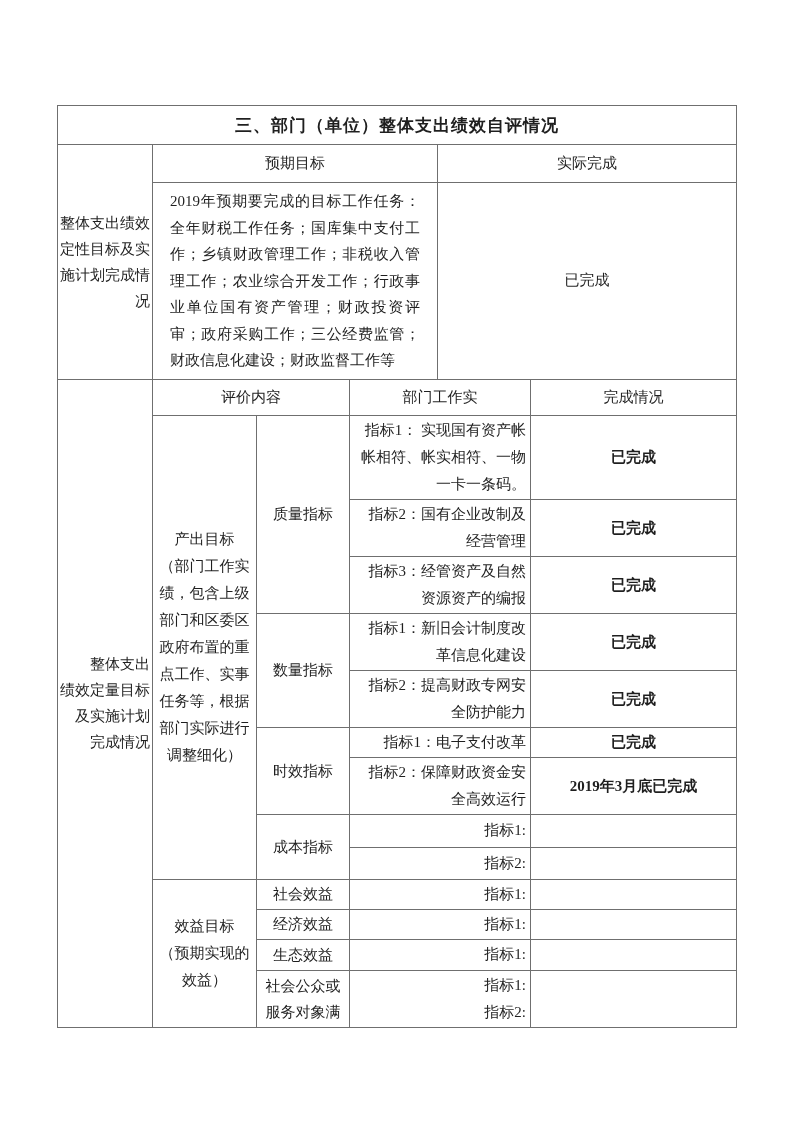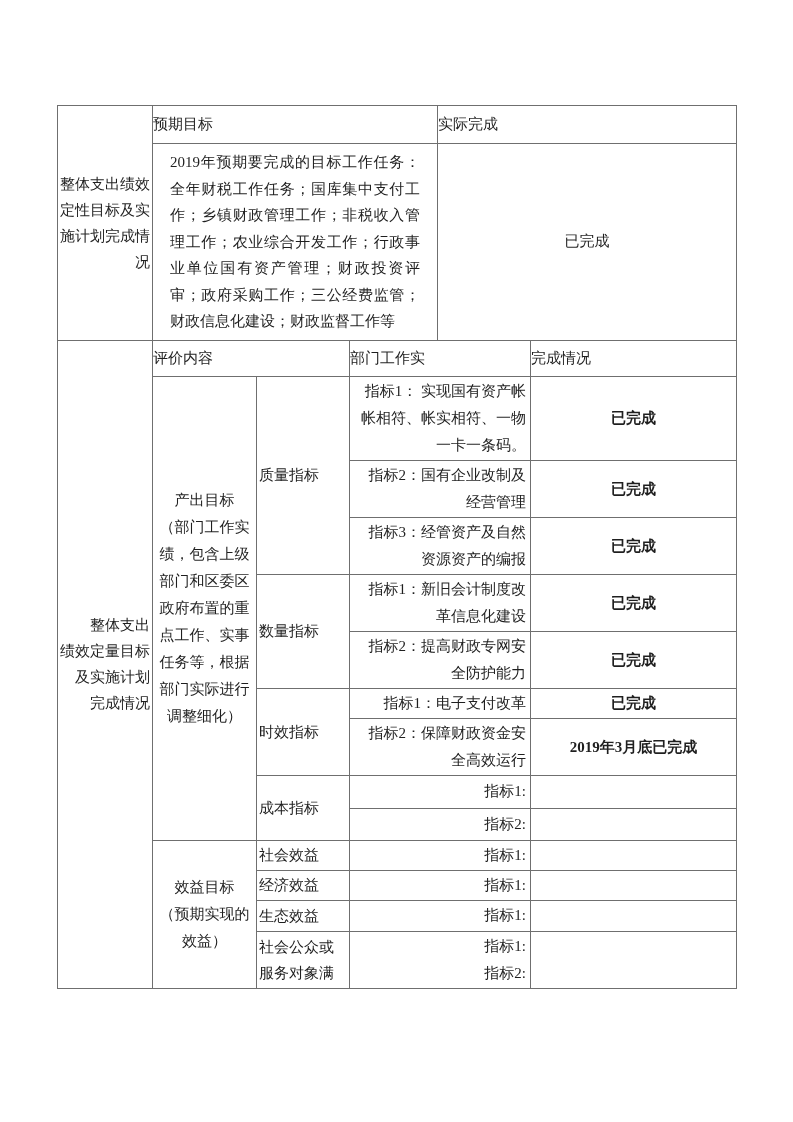--- a/index.html
+++ b/index.html
@@ -32,21 +32,21 @@
     overflow: hidden;
   }
   .title-cell {
     height: 38px;
     text-align: center;
     font-weight: bold;
     font-size: 17px;
     letter-spacing: 1px;
   }
   .hd {
-    text-align: left;
+    text-align: center;
     font-size: 15px;
   }
   .lbl {
     text-align: right;
     white-space: pre-line;
     line-height: 26px;
     padding: 0 2px;
   }
   .longtext {
     vertical-align: top;
@@ -56,21 +56,21 @@
     font-size: 15px;
   }
   .center-val { text-align: center; }
   .grp {
     text-align: center;
     white-space: pre-line;
     line-height: 27px;
     padding: 0 2px;
   }
   .cat {
-    text-align: left;
+    text-align: center;
     white-space: pre-line;
     line-height: 26px;
     padding: 0 2px;
     font-family: Liberation Serif, serif;
   }
   .tg {
     text-align: right;
     white-space: pre-line;
     line-height: 27px;
     padding: 1px 4px;
@@ -81,20 +81,30 @@
     line-height: 22px;
     padding: 0 2px;
   }
 </style>
 </head>
 <body>
 
 <div class="page">
   <div class="doc-table-wrap">
 
+    <table>
+      <colgroup>
+          <col style="width:679px">
+        </colgroup>
+      <tbody>
+          <tr>
+        <td class="title-cell">三、部门（单位）整体支出绩效自评情况</td>
+      </tr>
+    </tbody>
+      </table>
 
     <table>
       <colgroup>
         <col style="width:95px">
           <col style="width:285px">
           <col style="width:299px">
       </colgroup>
       <tbody>
           <tr style="height:38px">
         <td class="lbl" rowspan="2">整体支出绩效

